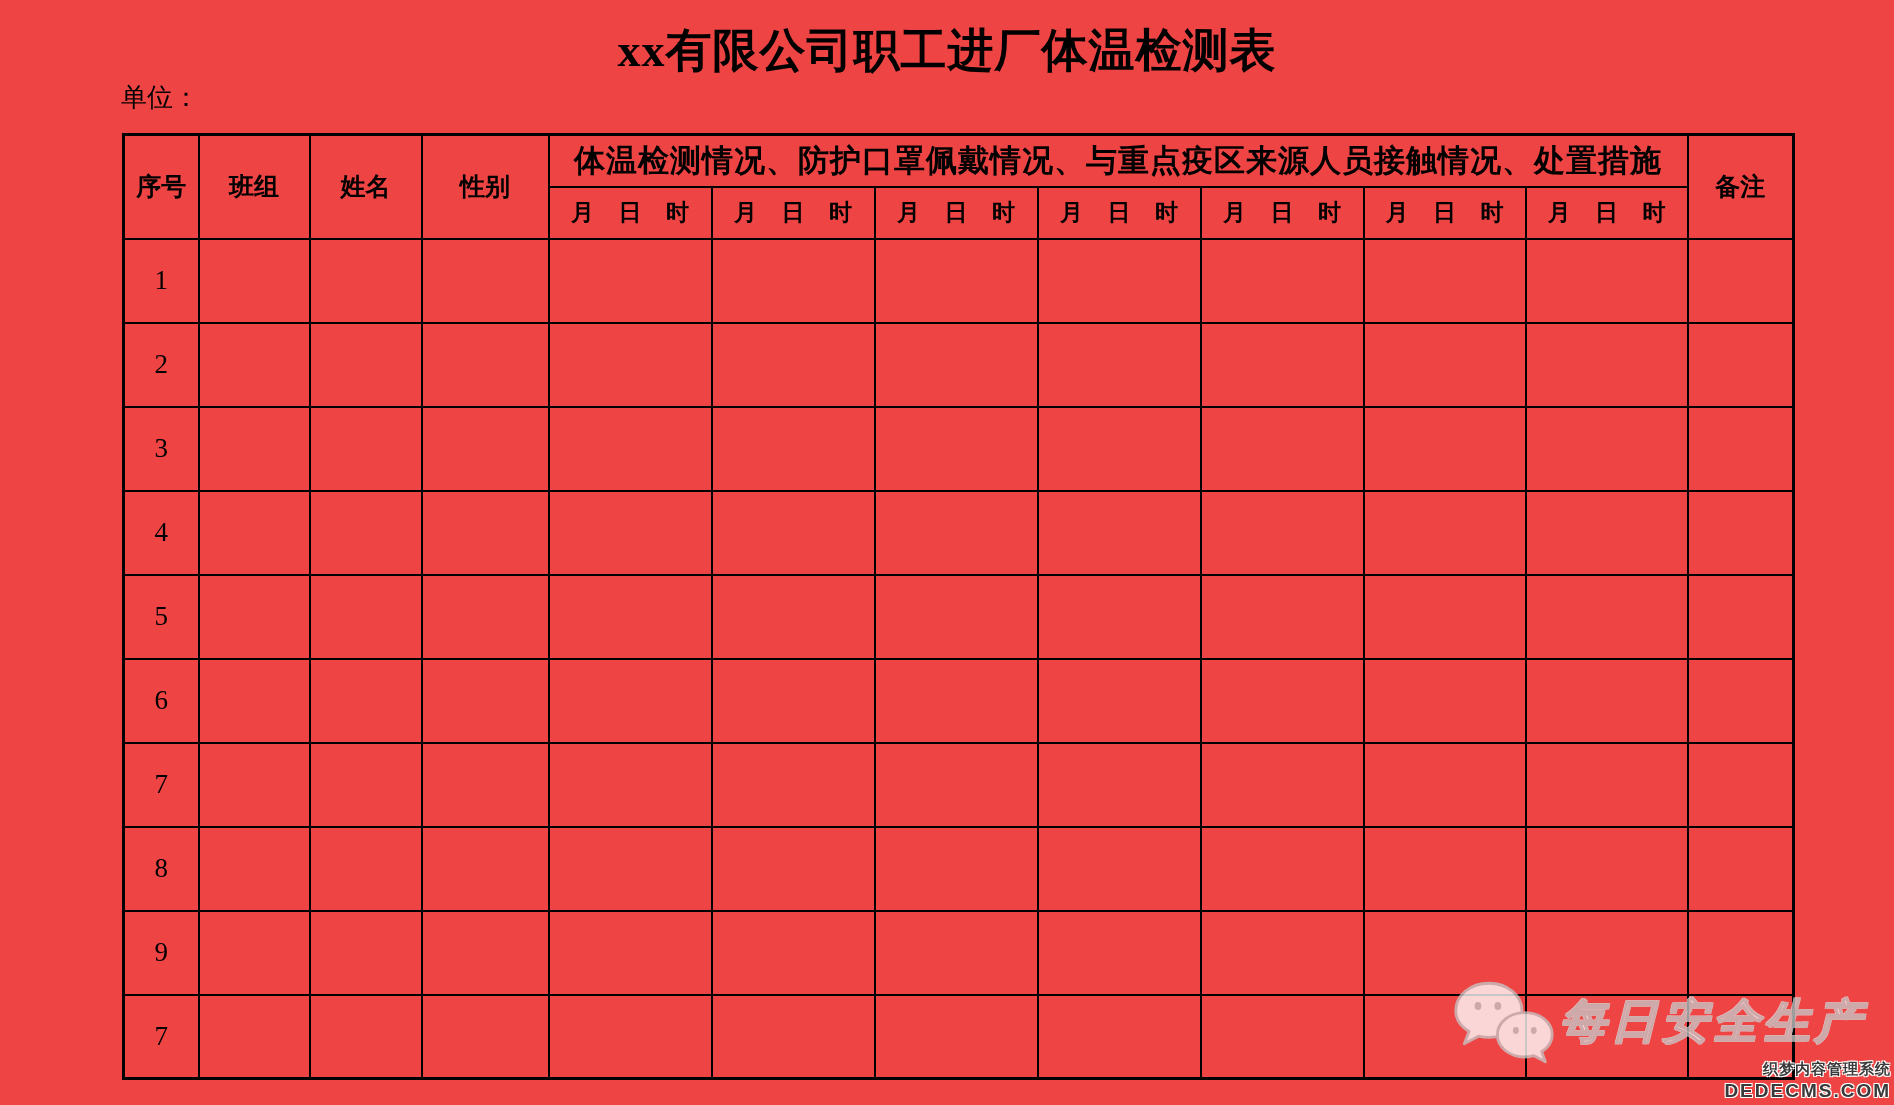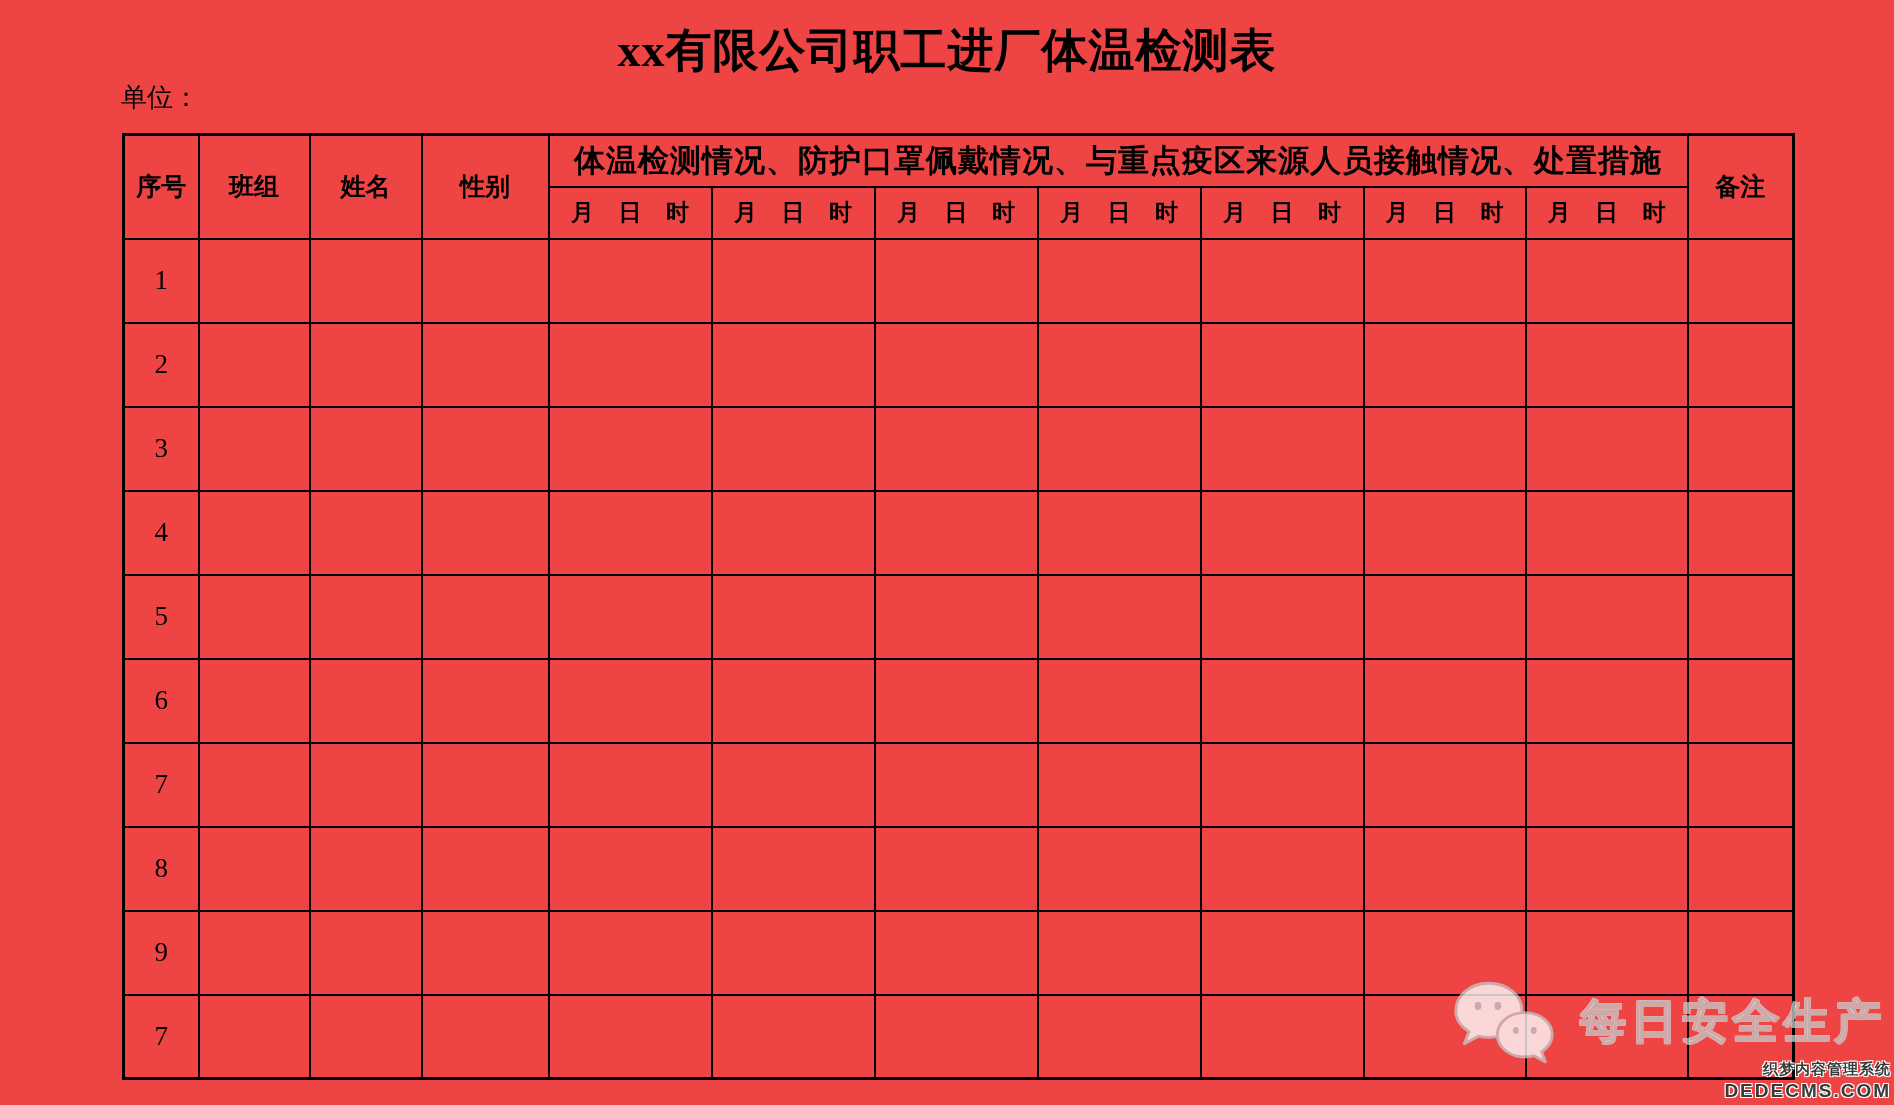--- a/index.html
+++ b/index.html
@@ -74,22 +74,23 @@
     opacity: 0.78;
     pointer-events: none;
   }
   .watermark .wm-text {
     font-size: 46px;
     font-weight: bold;
     letter-spacing: 5px;
     color: #ffffff;
     -webkit-text-stroke: 1.5px #c6c6c6;
     text-shadow: 1px 1px 0 #d8d8d8, -1px -1px 0 #e8e8e8, 1px -1px 0 #e0e0e0, -1px 1px 0 #e0e0e0;
-    margin-left: 24px;
+    margin-left: 4px;
     white-space: nowrap;
+    font-style: italic;
   }
 
   .cms-badge {
     position: absolute;
     top: 1060px;
     right: 3px;
     text-align: right;
     line-height: 1.25;
   }
   .cms-badge .b1 {

